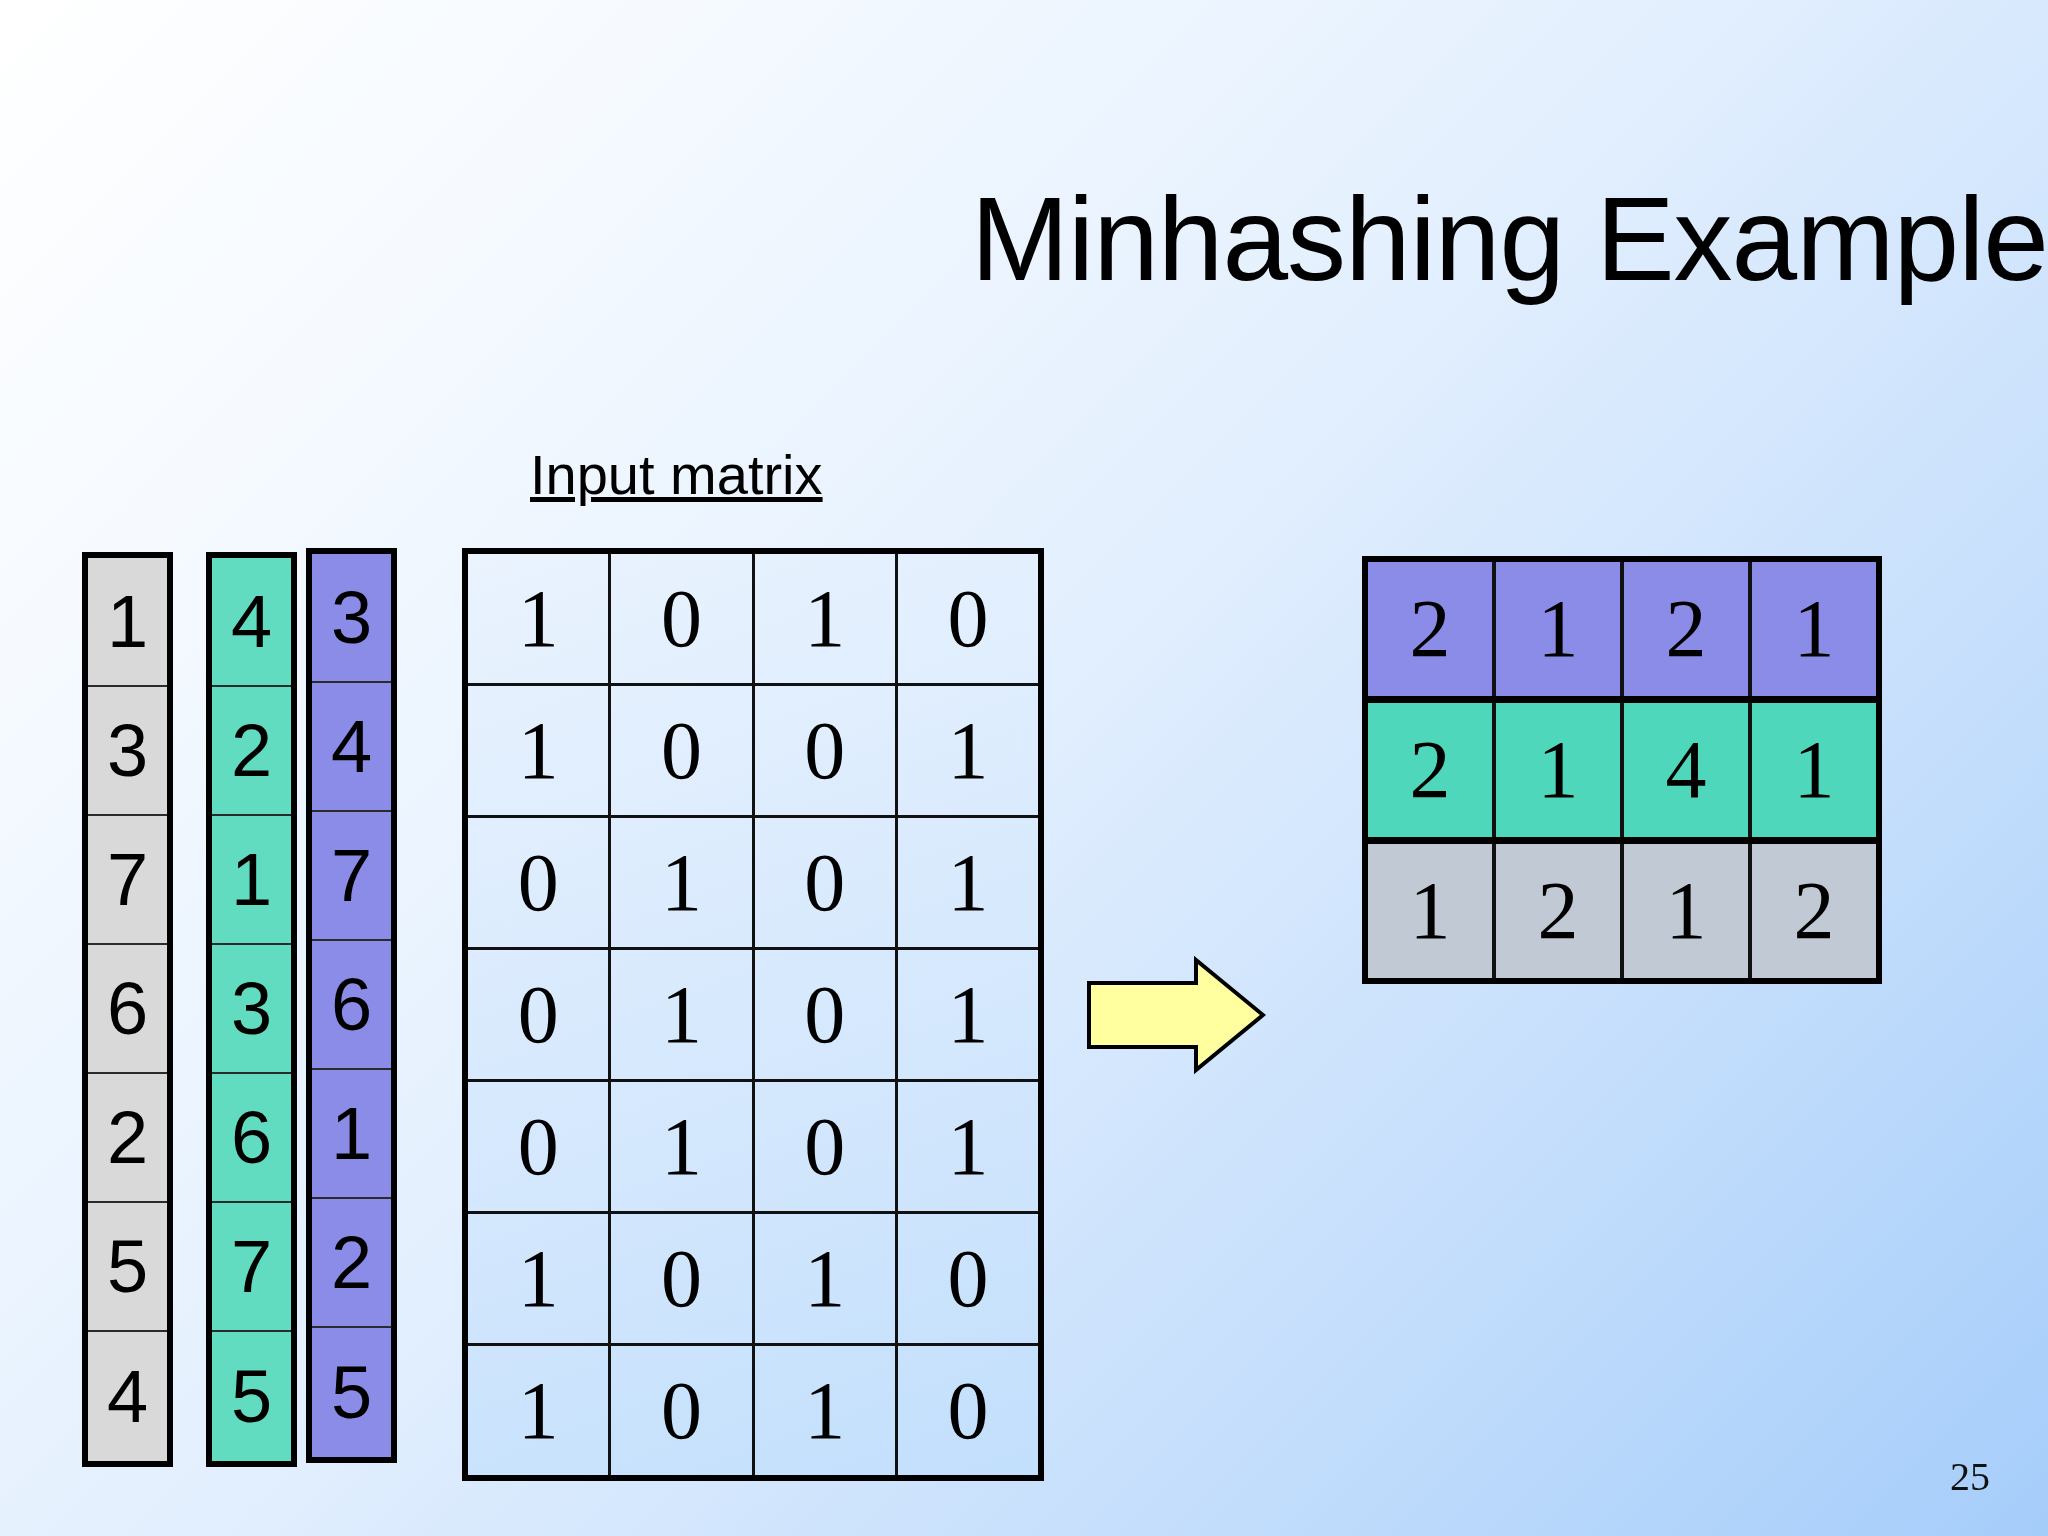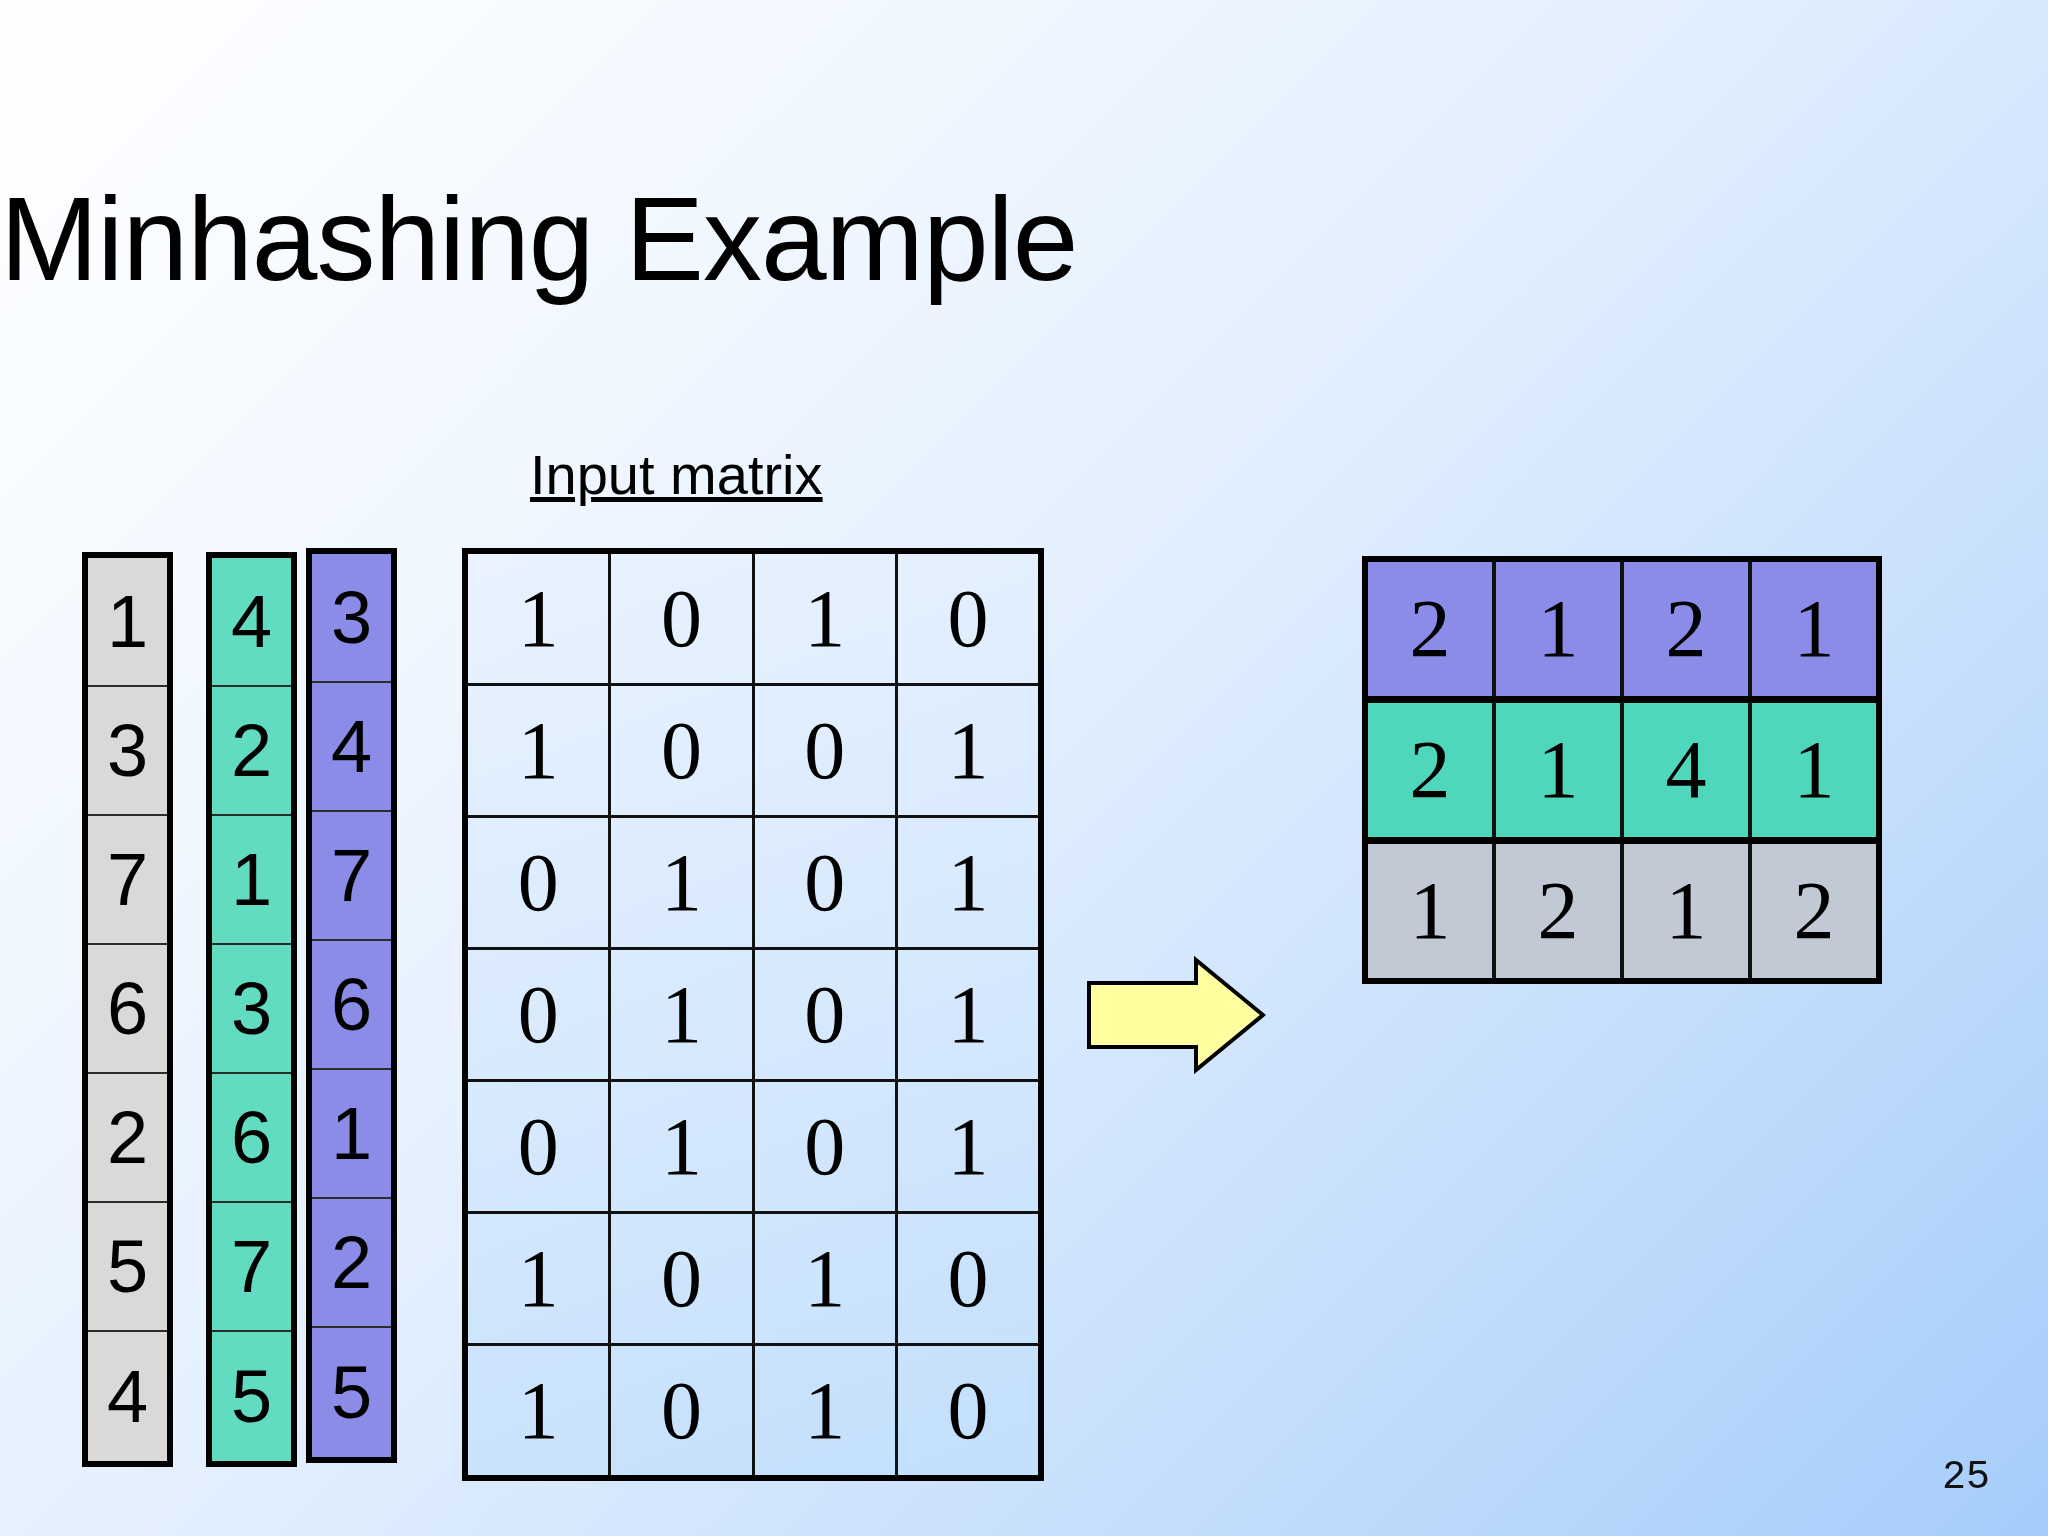--- a/index.html
+++ b/index.html
@@ -7,21 +7,21 @@
     width:2048px;height:1536px;overflow:hidden;
     font-family:"Liberation Sans","DejaVu Sans",sans-serif;
     background:linear-gradient(135deg,#ffffff 0%,#f4f9ff 22%,#e4f0fe 46%,#c8e0fc 72%,#a5cdfa 100%);
     position:relative;
   }
   .slide{position:absolute;inset:0;}
 
   
   .title{
     position:absolute;left:0;right:0;top:178px;
-    text-align:left;
+    text-align:right;
     font-size:118px;line-height:1.05;
     font-weight:400;color:#000;
     letter-spacing:-1px;
   }
 
   
   .caption{
     position:absolute;
     font-size:56px;color:#000;white-space:nowrap;text-decoration:underline;
   }
@@ -94,21 +94,21 @@
     font-size:82px;color:#000;
   }
   #sig-matrix .sc:last-child{border-right:none;}
   #sig-matrix .srow.r0 .sc{background:#8b8ce8;}
   #sig-matrix .srow.r1 .sc{background:#4ed7ba;}
   #sig-matrix .srow.r2 .sc{background:#c0c9d4;}
 
   
   #page-number{
     position:absolute;right:58px;bottom:36px;
-    font-family:Liberation Mono, monospace;
+    font-family:Liberation Serif, serif;
     font-size:40px;color:#111;margin-top:28px;
   }
 </style>
 </head>
 <body>
 
 <div class="slide">
 
   <div class="title">Minhashing Example</div>
 

